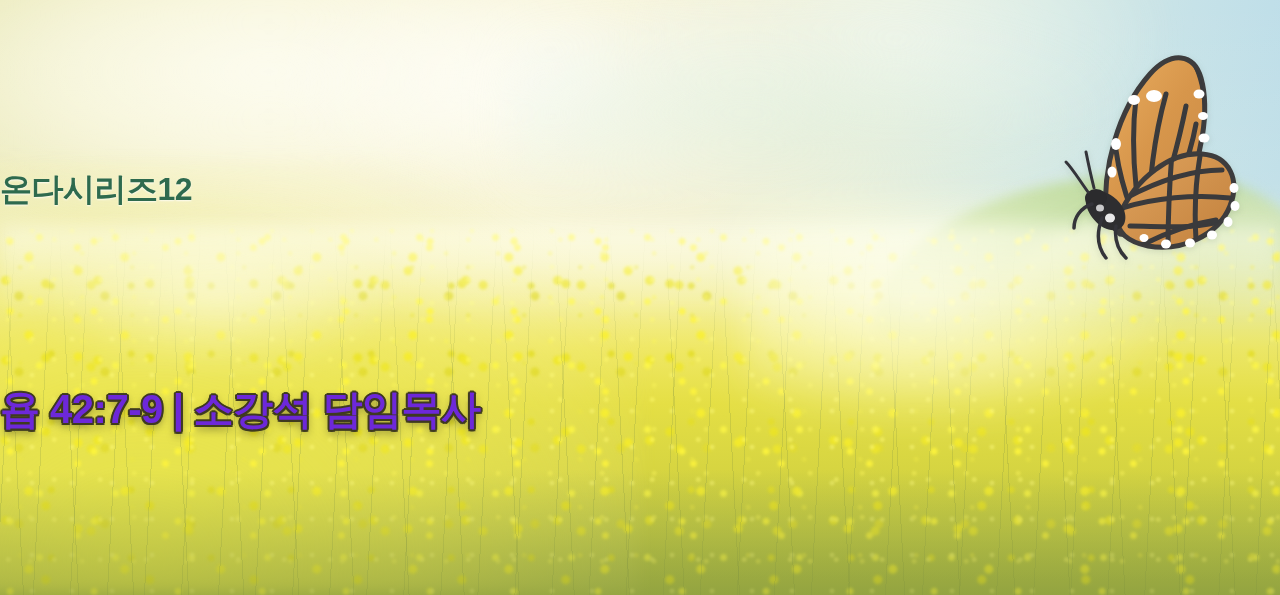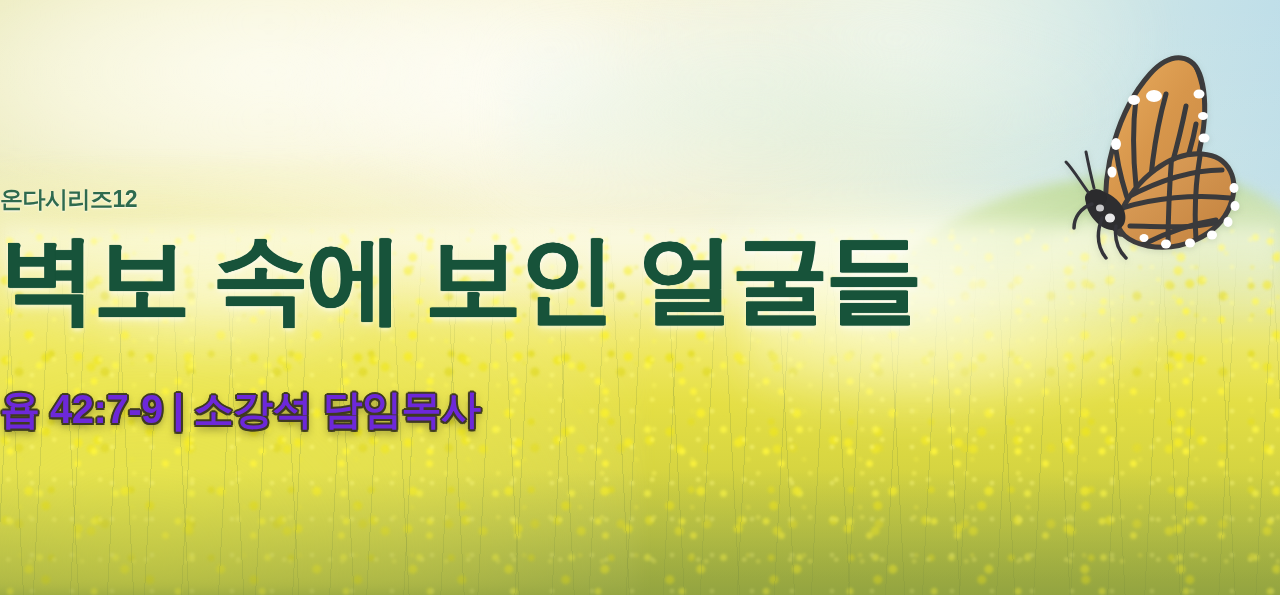--- a/index.html
+++ b/index.html
@@ -219,23 +219,23 @@
   
   .butterfly{
     position:absolute;
     left:1044px; top:48px;
     width:232px; height:212px;
     filter:blur(0.6px) drop-shadow(0 2px 3px rgba(90,110,90,0.18));
   }
   .butterfly svg{ width:100%; height:100%; display:block; }
 
   .series{
-    position:absolute; left:0; right:0; top:184px;
+    position:absolute; left:0; right:0; top:168px;
     font-family:"Liberation Sans", sans-serif;
-    font-size:23px;
+    font-size:32px;
     font-weight:700;
     letter-spacing:-0.5px;
     color:#2e6a4e;
     text-shadow:0 1px 2px rgba(255,255,255,0.75);
   }
 
   .title{
     position:absolute; left:0; right:0; top:228px;
     font-family:"Liberation Sans", sans-serif;
     font-size:96px;
@@ -392,19 +392,18 @@
       </g>
       <g stroke="#34343a" stroke-width="3" fill="none" stroke-linecap="round">
         <path d="M44 144 C34 130, 28 120, 22 114"></path>
         <path d="M50 140 C46 124, 44 114, 42 104"></path>
       </g>
     </svg>
   </div>
 
   <div class="series">온다시리즈12</div>
 
-  <div class="title">벽보 속에 보인 얼굴들</div>
 
   <div class="subtitle">
     <span>욥 42:7-9</span><span class="sep">|</span><span>소강석 담임목사</span>
   </div>
 
 </div>
 
 </body></html>

